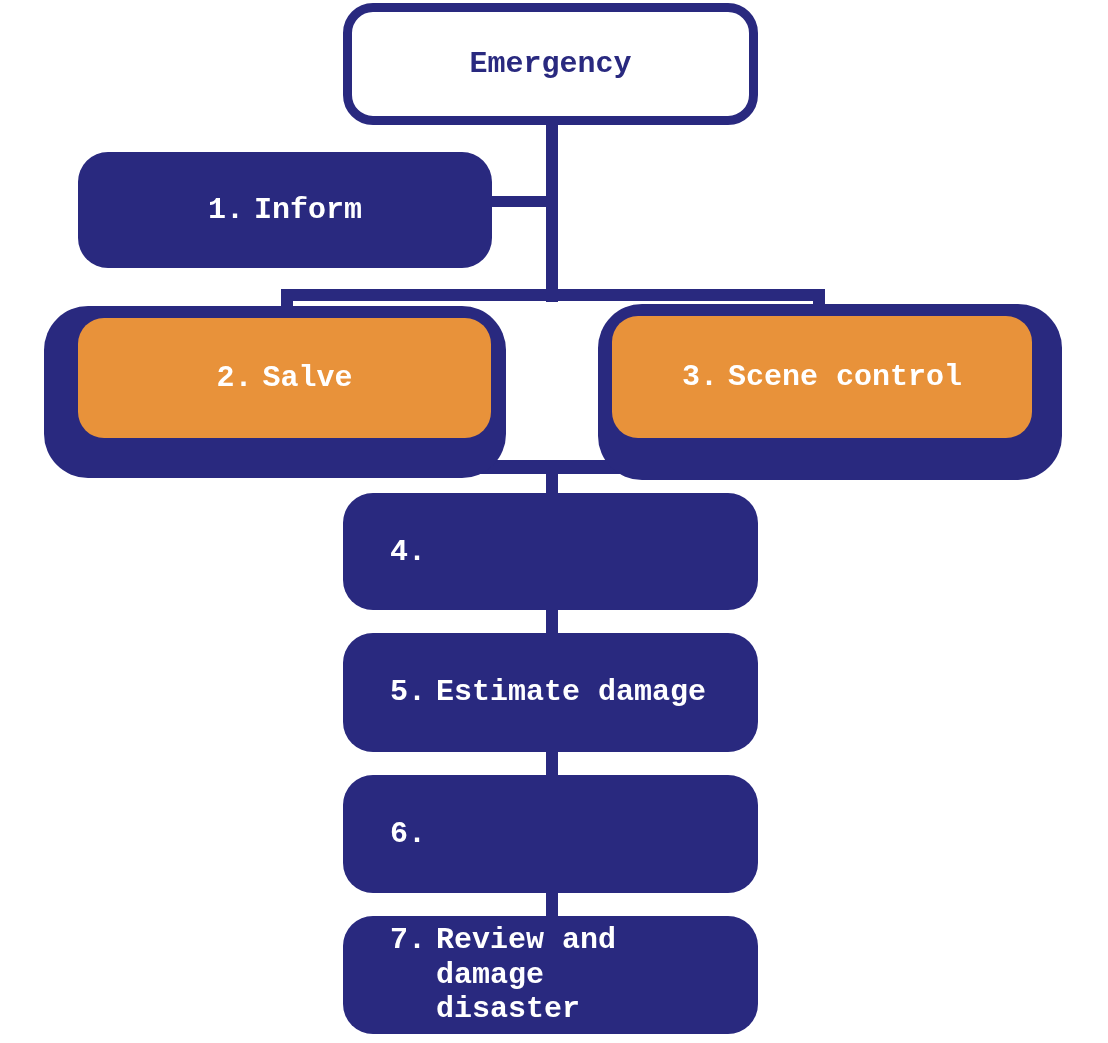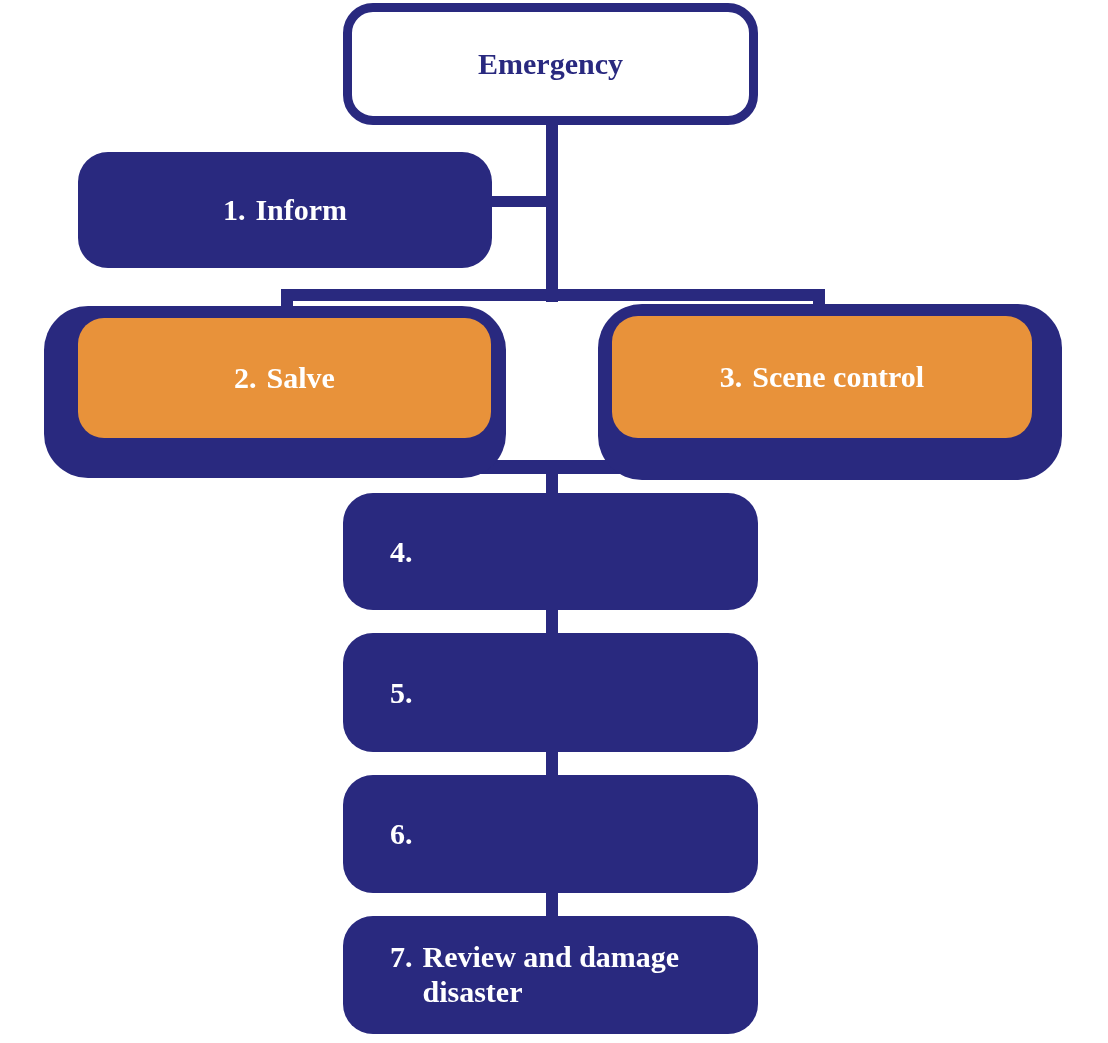--- a/index.html
+++ b/index.html
@@ -5,21 +5,21 @@
   html, body {
     margin: 0;
     padding: 0;
     background: #ffffff;
   }
   #stage {
     position: relative;
     width: 1108px;
     height: 1043px;
     background: var(--bg, #ffffff);
-    font-family: Liberation Serif, serif;
+    font-family: Liberation Mono, monospace;
     overflow: hidden;
     border-radius: 6px;
   }
   .line {
     position: absolute;
     background: var(--navy, #29297F);
   }
   .backing {
     position: absolute;
     background: var(--navy, #29297F);
@@ -113,20 +113,21 @@
 
   <div class="node navy-node left-text" style="left:343px; top:493px; width:415px; height:117px;">
     <div class="content">
       <span class="num">4.</span>
     </div>
   </div>
 
   <div class="node navy-node left-text" style="left:343px; top:633px; width:415px; height:119px;">
     <div class="content">
       <span class="num">5.</span>
+      <span class="label">Estimate damage</span>
     </div>
   </div>
 
   <div class="node navy-node left-text" style="left:343px; top:775px; width:415px; height:118px;">
     <div class="content">
       <span class="num">6.</span>
     </div>
   </div>
 
   <div class="node navy-node left-text" style="left:343px; top:916px; width:415px; height:118px;">

